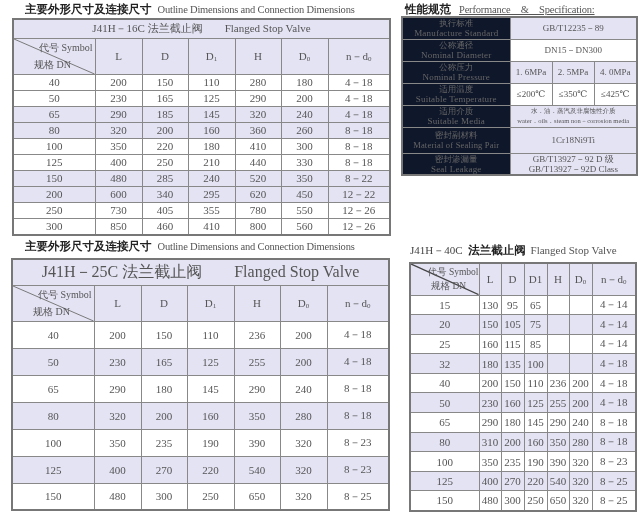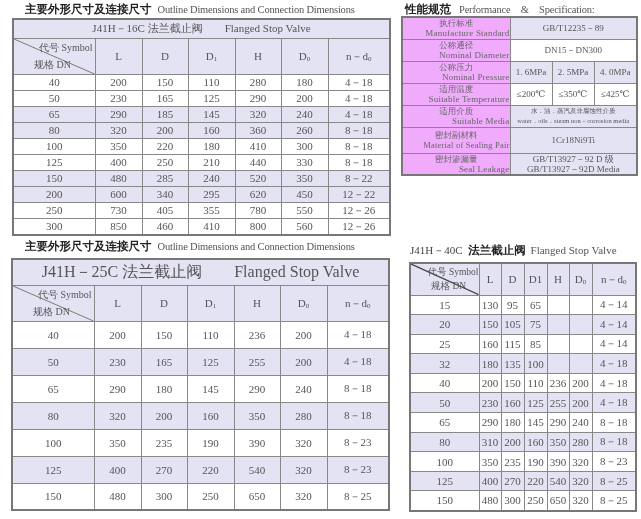--- a/index.html
+++ b/index.html
@@ -15,23 +15,23 @@
   td { border:1px solid #888; text-align:center; color:#555; padding:0; font-size:11px; }
   .outer { border:2px solid #777; }
   .shade { background:#e4e3f4; }
   .hdr { background:#e4e3f4; }
   .diag { position:relative; text-align:left; }
   .diag .sym { position:absolute; right:2px; top:2px; font-size:10px; }
   .diag .dn { position:absolute; left:20px; bottom:2px; font-size:10px; }
   .diag svg { position:absolute; left:0; top:0; width:100%; height:100%; }
   .sub { font-size:7px; vertical-align:-1px; }
   .perf td { font-size:9px; line-height:10px; }
-  .perf .lbl { background:#f0abfc;margin-top:19px; }
+  .perf .lbl { background:#0f172a;margin-top:19px; }
   .perf .lbl .cnl { font-family:"DejaVu Sans", sans-serif; font-size:8.5px; color:#666; display:block; }
-  .perf .lbl .enl { font-size:9px; color:#666; display:block; letter-spacing:0.2px;text-align:right; }
+  .perf .lbl .enl { font-size:9px; color:#666; display:block; letter-spacing:0.2px; }
   .perf .val { font-size:9px; color:#555; }
   .perf .media-cn { font-family:"DejaVu Sans", sans-serif; font-size:6.5px; display:block; }
   .perf .media-en { font-size:6.5px; display:block; }
 </style>
 </head>
 <body>
 
 <div class="abs section-title" style="left:25px; top:2px;">
   <span class="cn">主要外形尺寸及连接尺寸</span><span class="en">Outline Dimensions and Connection Dimensions</span>
 </div>
@@ -154,21 +154,21 @@
         <td>460</td>
         <td>410</td>
         <td>800</td>
         <td>560</td>
         <td>12－26</td>
       </tr>
     </tbody>
 </table>
 
 <div class="abs section-title" style="left:405px; top:2px;">
-  <span class="cn">性能规范</span><span class="en" style="margin-left:8px; word-spacing:2px;">Performance　&amp;　Specification:</span>
+  <span class="cn">性能规范</span><span class="en" style="margin-left:8px; word-spacing:2px;text-decoration:underline;">Performance　&amp;　Specification:</span>
 </div>
 
 <table class="outer perf" style="left:401px; top:16px; width:235px;">
   <colgroup>
       <col style="width:108px">
       <col style="width:42px">
       <col style="width:42px">
       <col style="width:43px">
     </colgroup>
   <tbody>
@@ -221,21 +221,21 @@
         </td>
     <td colspan="3" class="val shade">1Cr18Ni9Ti</td>
   </tr>
   <tr style="height:22px;">
     <td class="lbl shade">
           <span class="cnl">密封渗漏量</span>
           <span class="enl">Seal Leakage</span>
         </td>
     <td colspan="3" class="val shade">
           <span style="display:block;">GB/T13927－92 D 级</span>
-          <span style="display:block;">GB/T13927－92D Media</span>
+          <span style="display:block;">GB/T13927－92D Class</span>
         </td>
   </tr>
 </tbody>
   </table>
 
 <div class="abs section-title" style="left:25px; top:239px;">
   <span class="cn">主要外形尺寸及连接尺寸</span><span class="en">Outline Dimensions and Connection Dimensions</span>
 </div>
 
 <table class="outer" style="left:11px; top:258px; width:377px;">

